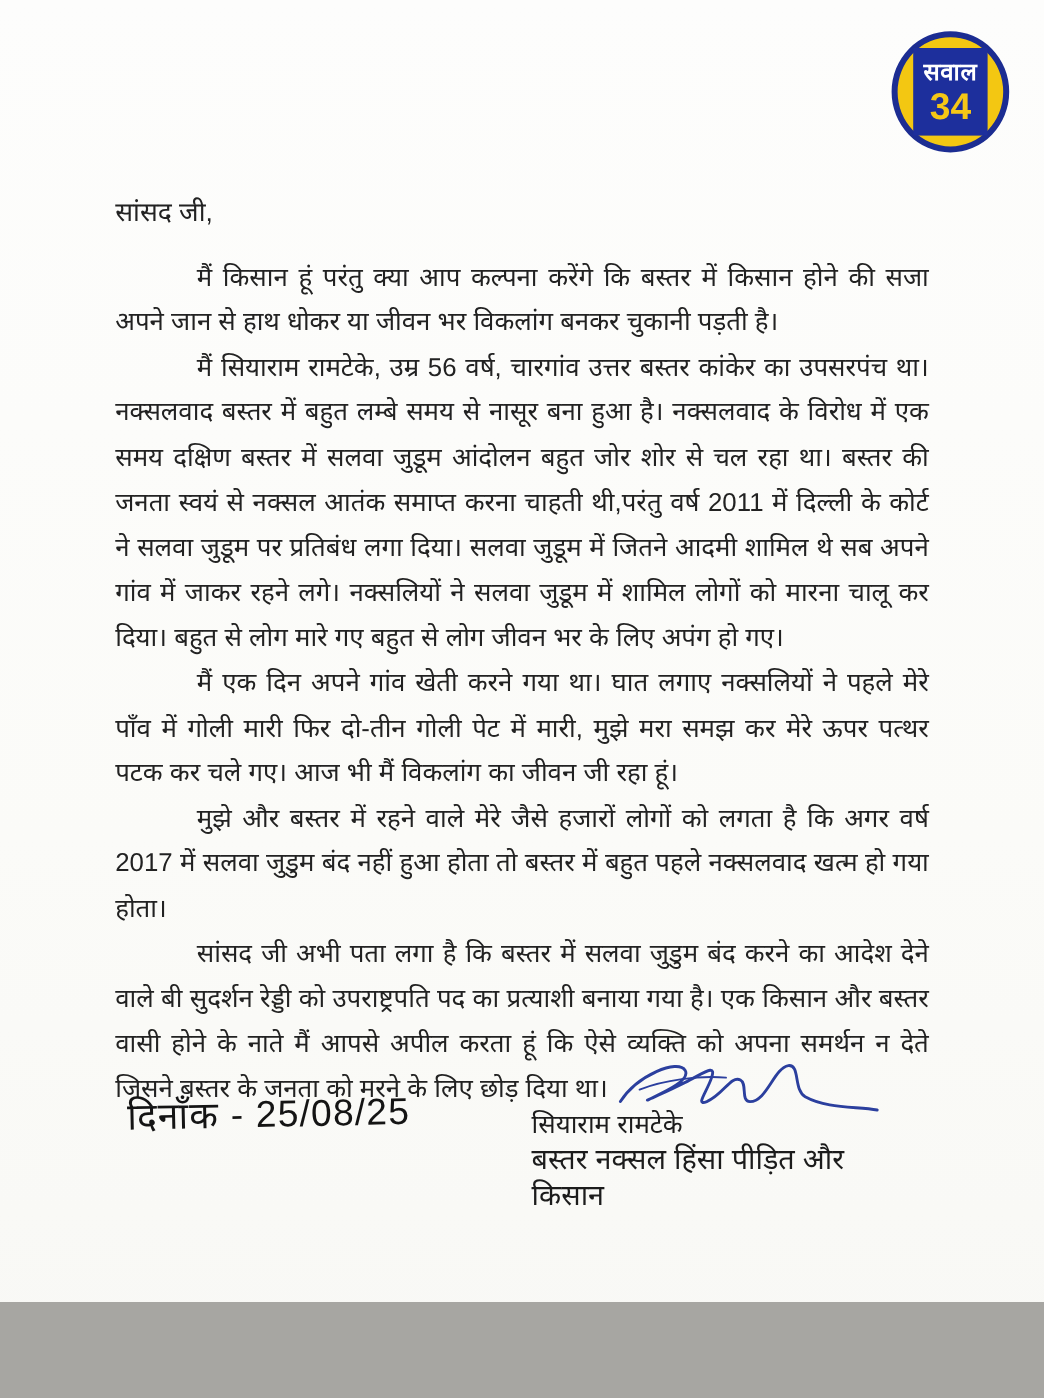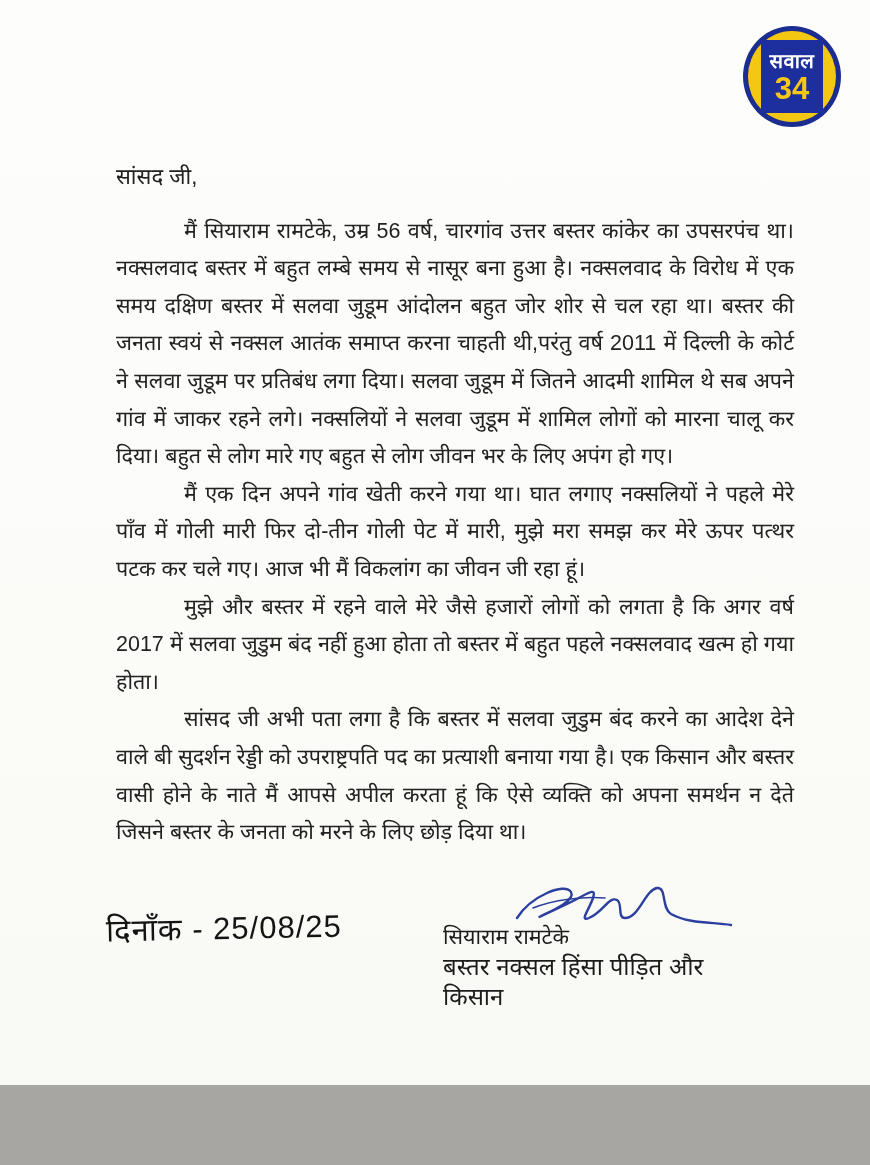--- a/index.html
+++ b/index.html
@@ -36,21 +36,21 @@
     color: #ffffff; font-size: 20px; font-weight: bold;
     letter-spacing: 0.5px; margin-top: 2px;
   }
   .logo-line2 {
     color: #f5c716; font-size: 31px; font-weight: bold;
     margin-top: 2px;
   }
 
   
   .letter-body {
-    position: absolute; left: 116px; top: 158px;
+    position: absolute; left: 96px; top: 158px;
     width: 678px;
     color: #222222;
     font-size: 21.5px;
     line-height: 37.6px;
     text-align: justify;
   }
   .salutation {
     margin: 0 0 17px 0;
     font-size: 22px;
   }
@@ -103,20 +103,21 @@
 
   <div class="logo">
     <div class="logo-square">
       <span class="logo-line1">सवाल</span>
       <span class="logo-line2">34</span>
     </div>
   </div>
 
   <div class="letter-body">
     <p class="salutation">सांसद जी,</p>
+    <p class="para">मैं किसान हूं परंतु क्या आप कल्पना करेंगे कि बस्तर में किसान होने की सजा अपने जान से हाथ धोकर या जीवन भर विकलांग बनकर चुकानी पड़ती है।</p>
     <p class="para">मैं सियाराम रामटेके, उम्र 56 वर्ष, चारगांव उत्तर बस्तर कांकेर का उपसरपंच था। नक्सलवाद बस्तर में बहुत लम्बे समय से नासूर बना हुआ है। नक्सलवाद के विरोध में एक समय दक्षिण बस्तर में सलवा जुडूम आंदोलन बहुत जोर शोर से चल रहा था। बस्तर की जनता स्वयं से नक्सल आतंक समाप्त करना चाहती थी,परंतु वर्ष 2011 में दिल्ली के कोर्ट ने सलवा जुडूम पर प्रतिबंध लगा दिया। सलवा जुडूम में जितने आदमी शामिल थे सब अपने गांव में जाकर रहने लगे। नक्सलियों ने सलवा जुडूम में शामिल लोगों को मारना चालू कर दिया। बहुत से लोग मारे गए बहुत से लोग जीवन भर के लिए अपंग हो गए।</p>
     <p class="para">मैं एक दिन अपने गांव खेती करने गया था। घात लगाए नक्सलियों ने पहले मेरे पाँव में गोली मारी फिर दो-तीन गोली पेट में मारी, मुझे मरा समझ कर मेरे ऊपर पत्थर पटक कर चले गए। आज भी मैं विकलांग का जीवन जी रहा हूं।</p>
     <p class="para">मुझे और बस्तर में रहने वाले मेरे जैसे हजारों लोगों को लगता है कि अगर वर्ष 2017 में सलवा जुडुम बंद नहीं हुआ होता तो बस्तर में बहुत पहले नक्सलवाद खत्म हो गया होता।</p>
     <p class="para">सांसद जी अभी पता लगा है कि बस्तर में सलवा जुडुम बंद करने का आदेश देने वाले बी सुदर्शन रेड्डी को उपराष्ट्रपति पद का प्रत्याशी बनाया गया है। एक किसान और बस्तर वासी होने के नाते मैं आपसे अपील करता हूं कि ऐसे व्यक्ति को अपना समर्थन न देते जिसने बस्तर के जनता को मरने के लिए छोड़ दिया था।</p>
   </div>
 
   <div class="date-line">दिनाँक - 25/08/25</div>
 
   <div class="signature-block">
     <svg class="signature-scribble" width="220" height="58" viewBox="0 0 220 58">

